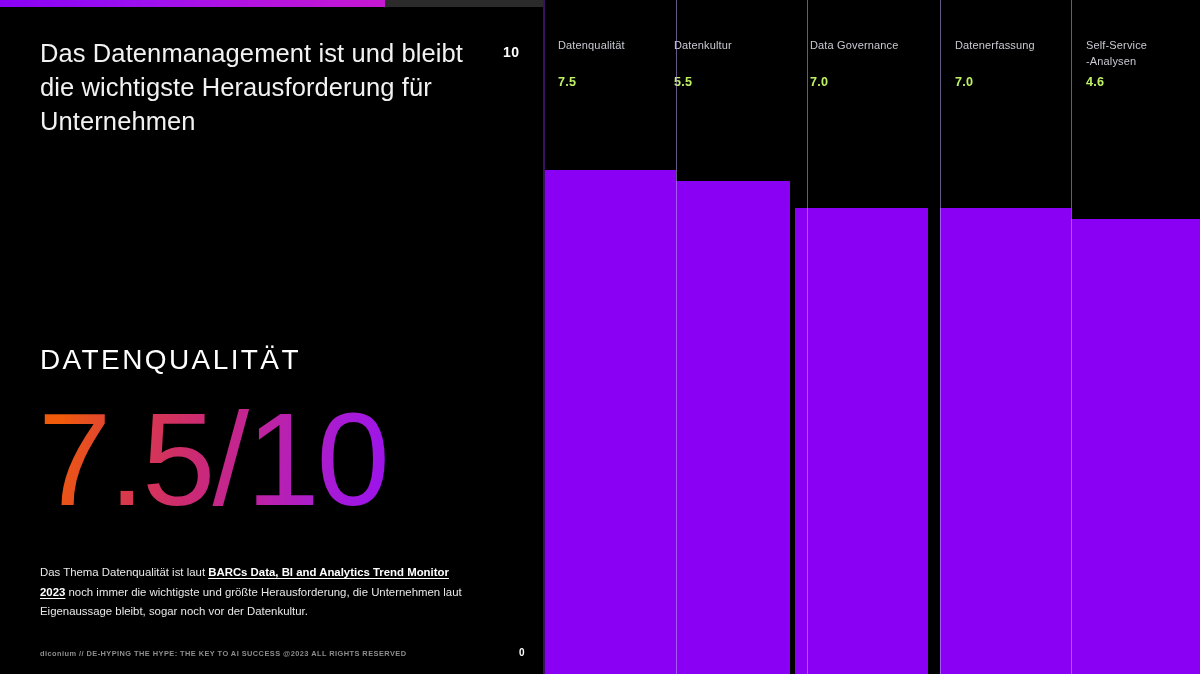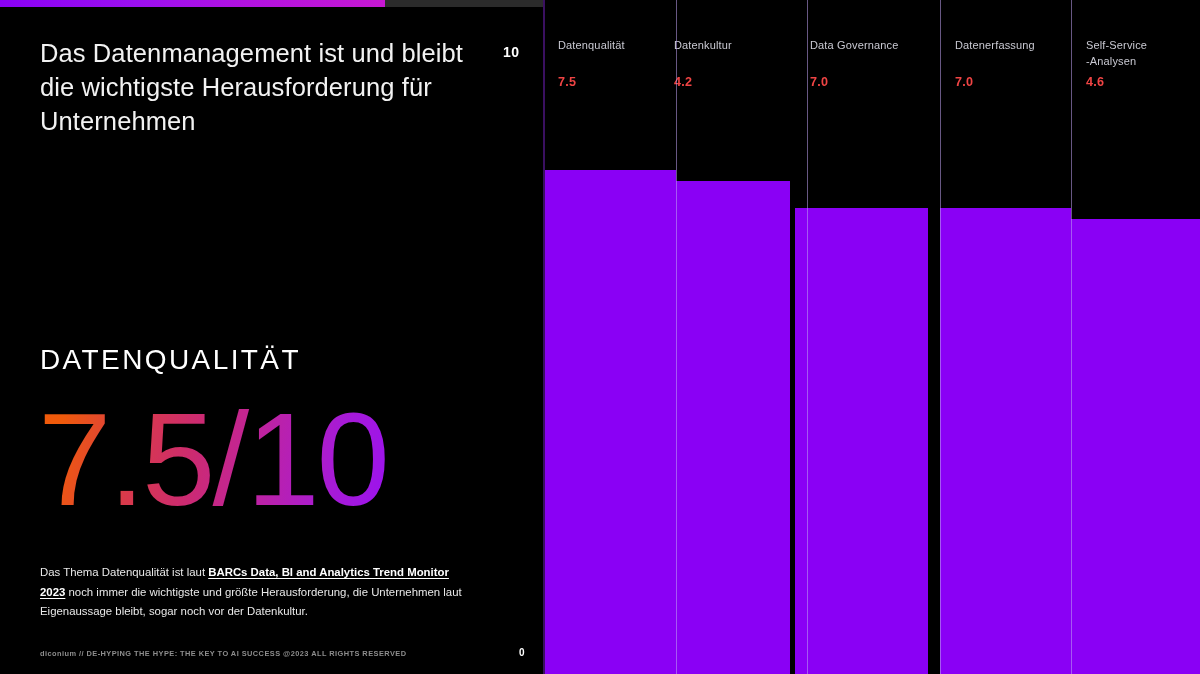--- a/index.html
+++ b/index.html
@@ -88,21 +88,21 @@
     position:absolute;left:0;right:0;bottom:0;
     background:#8a00f5;
   }
   .col-label{
     position:absolute;left:15px;top:38px;width:110px;
     font-size:11px;line-height:15.5px;color:#c9c9d2;font-weight:400;
     letter-spacing:0.15px;
   }
   .col-value{
     position:absolute;left:15px;top:75px;
-    font-size:12.6px;font-weight:700;color:#ef4444;letter-spacing:0.2px;
+    font-size:12.6px;font-weight:700;color:#bef264;letter-spacing:0.2px;
   }
 </style>
 </head>
 <body>
 
 <div id="slide">
 
   <div id="progress-track">
     <div id="progress-fill"></div>
   </div>
@@ -125,21 +125,21 @@
 
   <div id="chart">
       <div class="col" style="left: 0px; width: 133px;">
         <div class="bar" style="height: 504px;"></div>
         <div class="col-label">Datenqualität</div>
         <div class="col-value">7.5</div>
       </div>
       <div class="col" style="left: 116px; width: 131px;">
         <div class="bar" style="height: 493px;"></div>
         <div class="col-label">Datenkultur</div>
-        <div class="col-value">4.2</div>
+        <div class="col-value">5.5</div>
       </div>
       <div class="col-sep" style="left: 133px;"></div>
       <div class="col" style="left: 252px; width: 133px;">
         <div class="bar" style="height: 466px;"></div>
         <div class="col-label">Data Governance</div>
         <div class="col-value">7.0</div>
       </div>
       <div class="col-sep" style="left: 264px;"></div>
       <div class="col" style="left: 397px; width: 131px;">
         <div class="bar" style="height: 466px;"></div>

